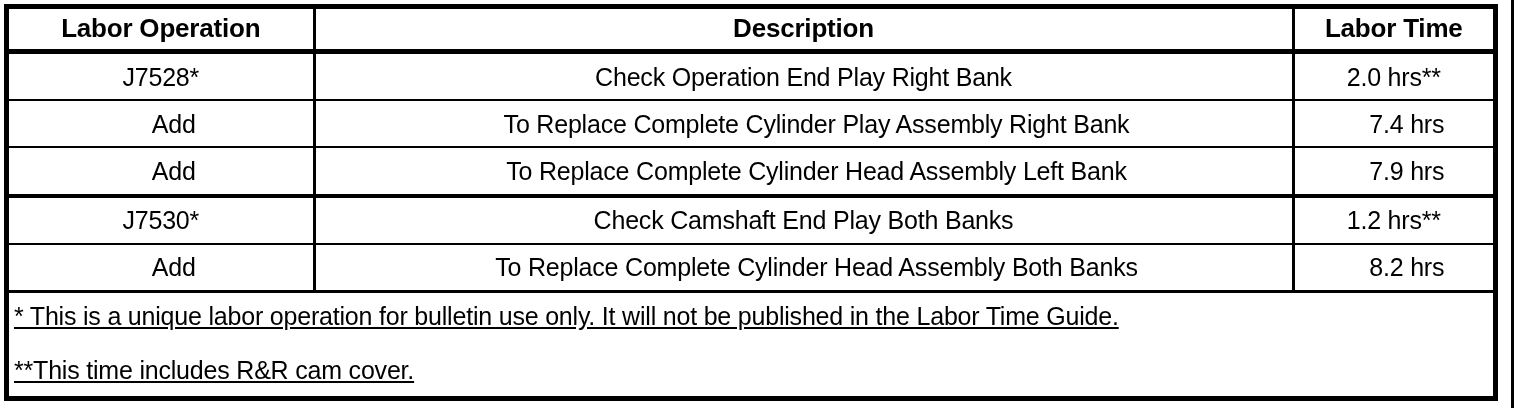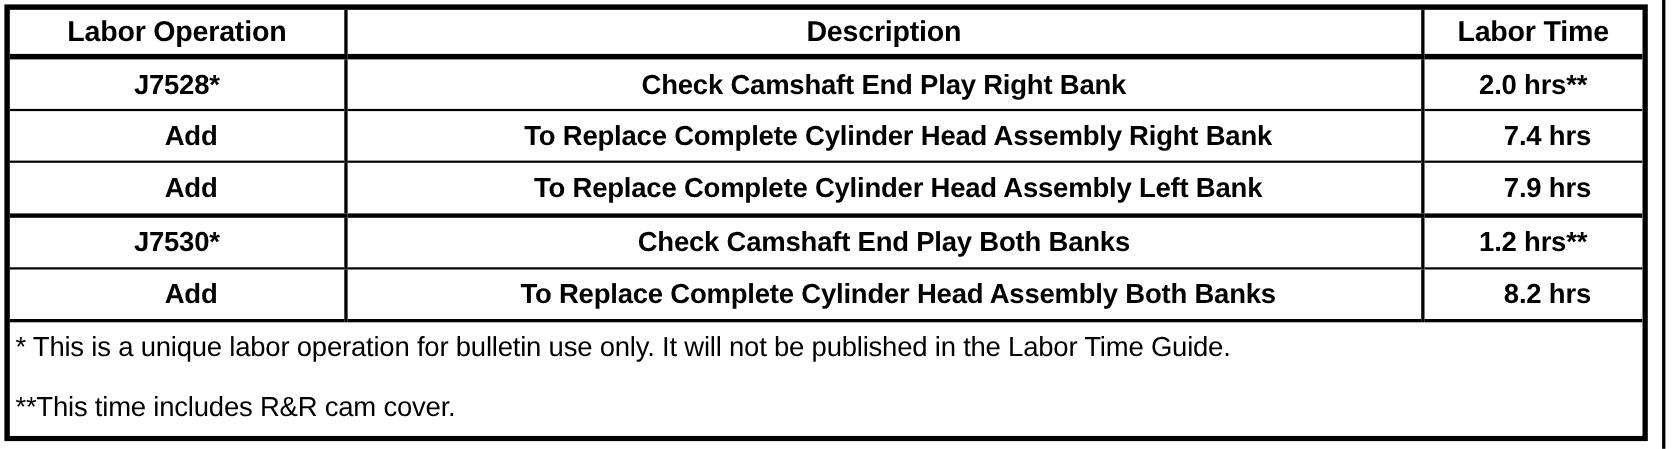--- a/index.html
+++ b/index.html
@@ -82,21 +82,20 @@
   .labor-table thead th {
     font-weight: bold;
     font-size: 26px;
     height: 40px;
     border-bottom: 5px solid #000000;
   }
 
   
   .labor-table tbody tr.data-row td {
     height: 42.5px;
-    font-weight: bold;
   }
   
   .labor-table tbody tr.rule-heavy td {
     border-top: 4px solid #000000;
   }
   .labor-table tbody tr.rule-light td {
     border-top: 2px solid #000000;
     padding-left: 32px;
   }
   .labor-table tbody tr.data-row:first-child td {
@@ -110,20 +109,21 @@
     vertical-align: top;
     padding: 9px 0 0 5px;
     height: 88px;
     white-space: normal;
   }
   .footnote-line {
     font-size: 25px;
     line-height: 1.12;
     letter-spacing: -0.2px;
     white-space: nowrap;
+    text-decoration: underline;
   }
   .footnote-line.second {
     margin-top: 26px;
   }
 </style>
 </head>
 <body>
 
 <div id="page">
 
@@ -142,27 +142,27 @@
           <th class="col-sep-right">Labor Operation</th>
           <th class="col-sep-right">Description</th>
           <th>Labor Time</th>
         </tr>
       </thead>
 
       <tbody>
 
         <tr class="data-row rule-heavy">
           <td class="col-sep-right">J7528*</td>
-          <td class="col-sep-right">Check Camshaft End Play Right Bank</td>
+          <td class="col-sep-right">Check Operation End Play Right Bank</td>
           <td>2.0 hrs**</td>
         </tr>
 
         <tr class="data-row rule-light">
           <td class="col-sep-right">Add</td>
-          <td class="col-sep-right">To Replace Complete Cylinder Head Assembly Right Bank</td>
+          <td class="col-sep-right">To Replace Complete Cylinder Play Assembly Right Bank</td>
           <td>7.4 hrs</td>
         </tr>
 
 
         <tr class="data-row rule-light">
           <td class="col-sep-right">Add</td>
           <td class="col-sep-right">To Replace Complete Cylinder Head Assembly Left Bank</td>
           <td>7.9 hrs</td>
         </tr>
 

